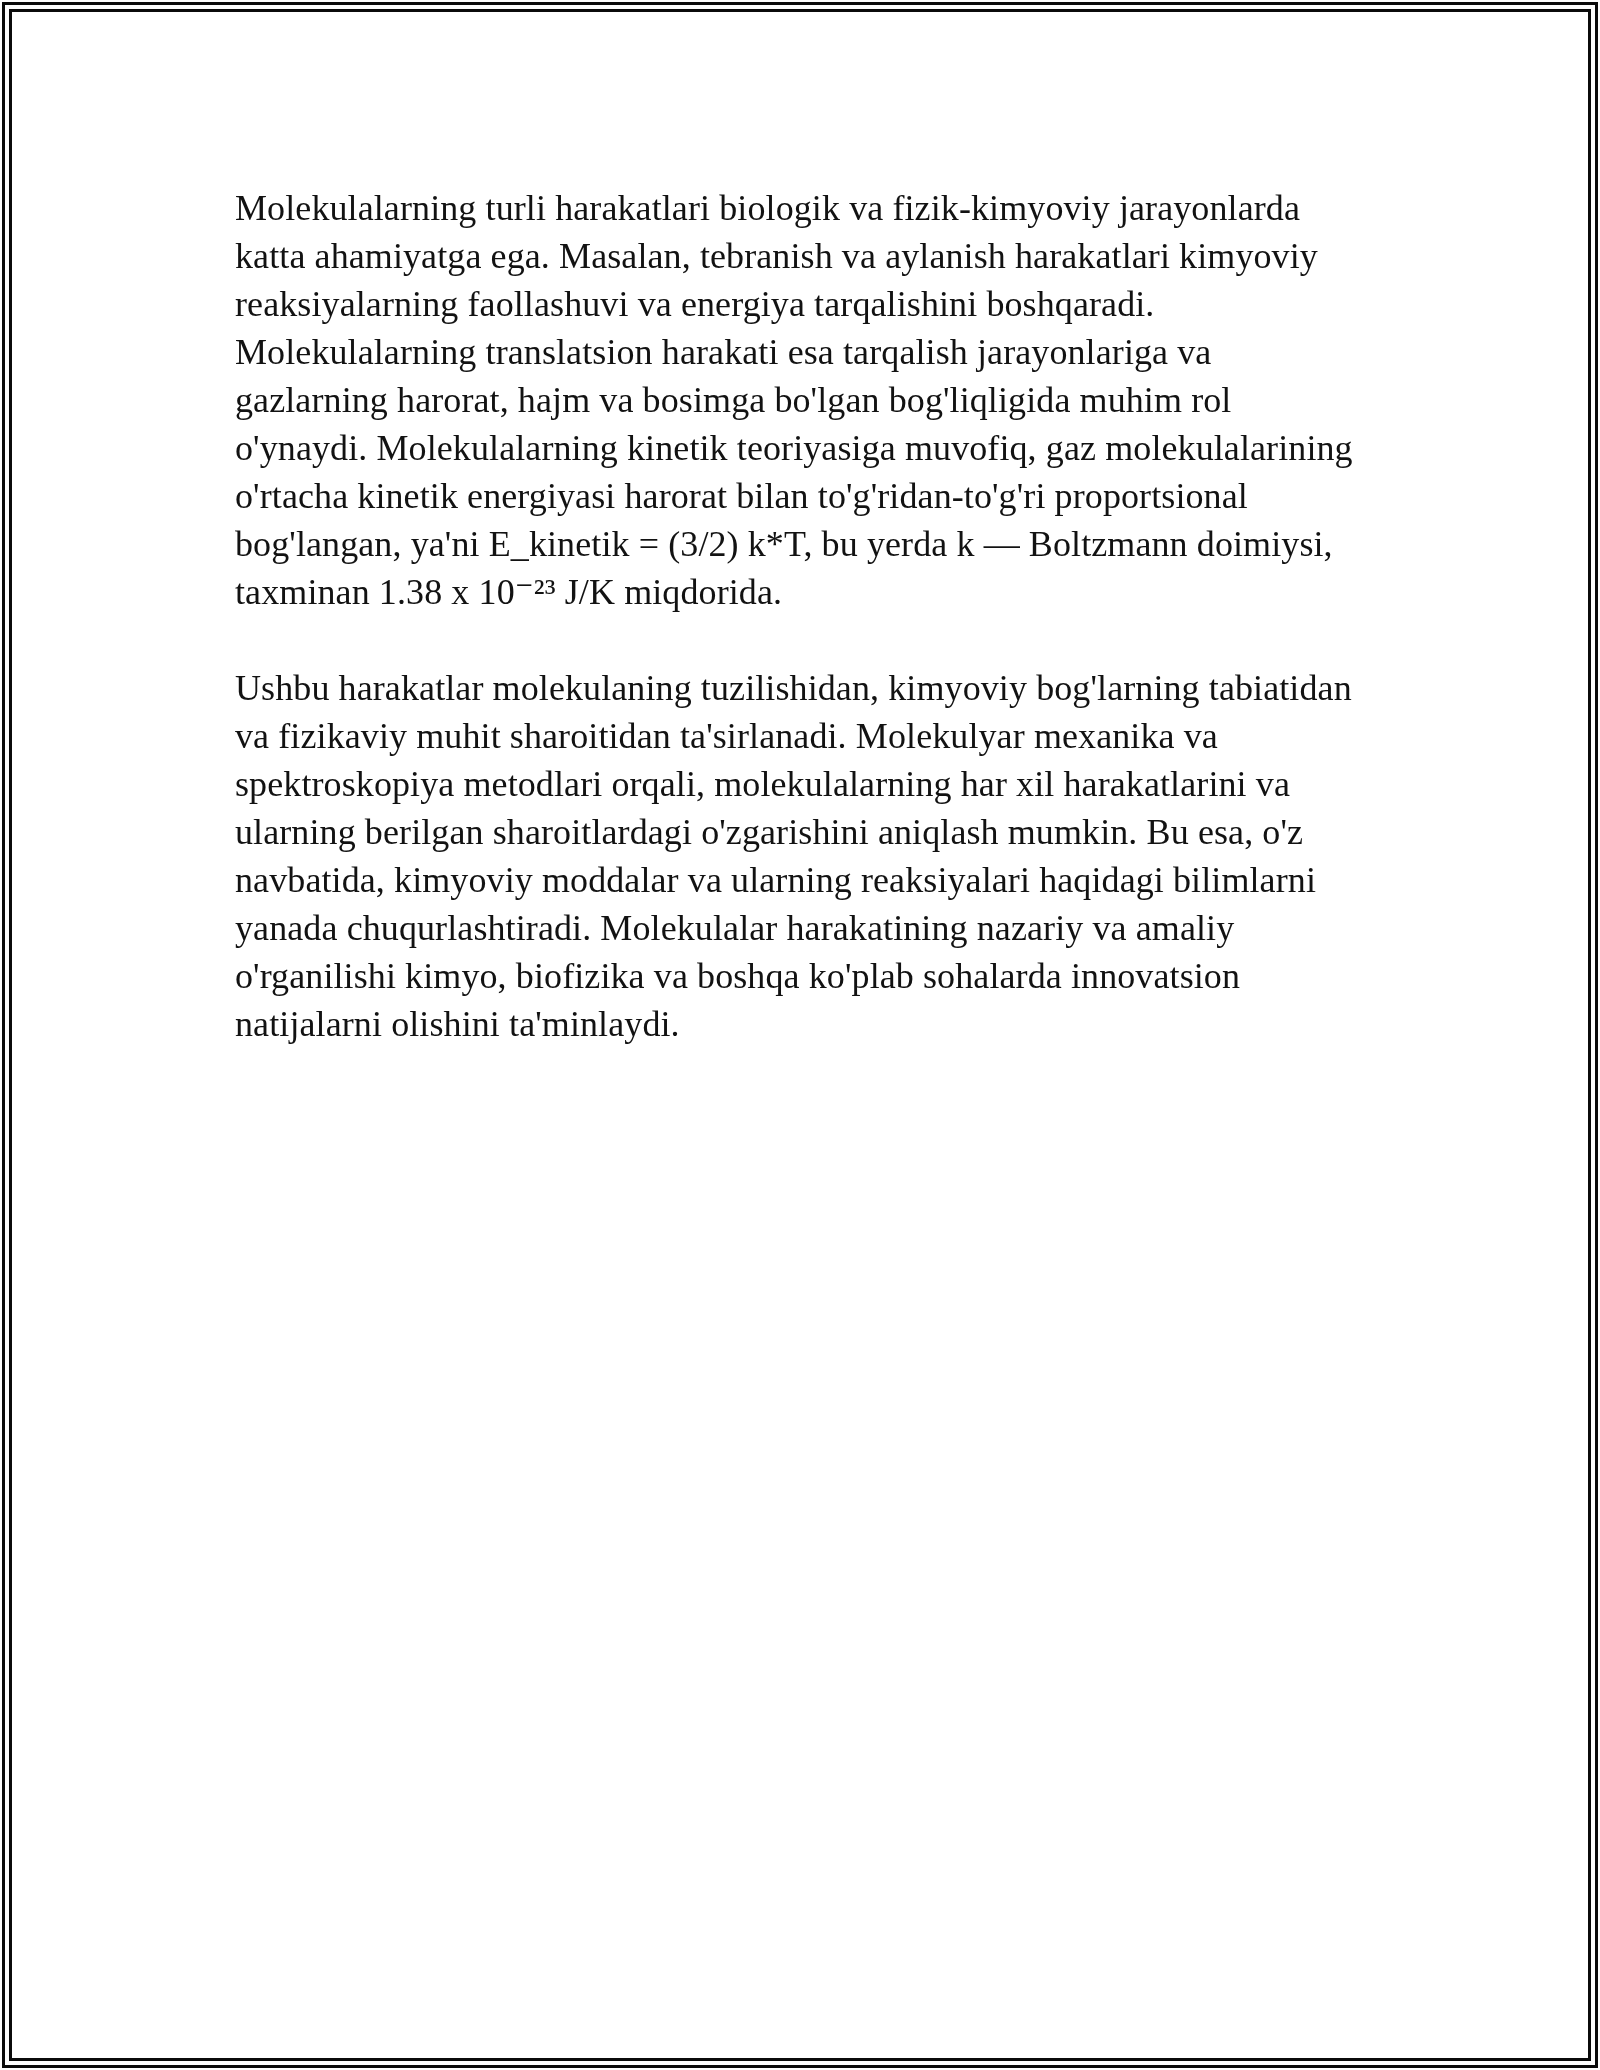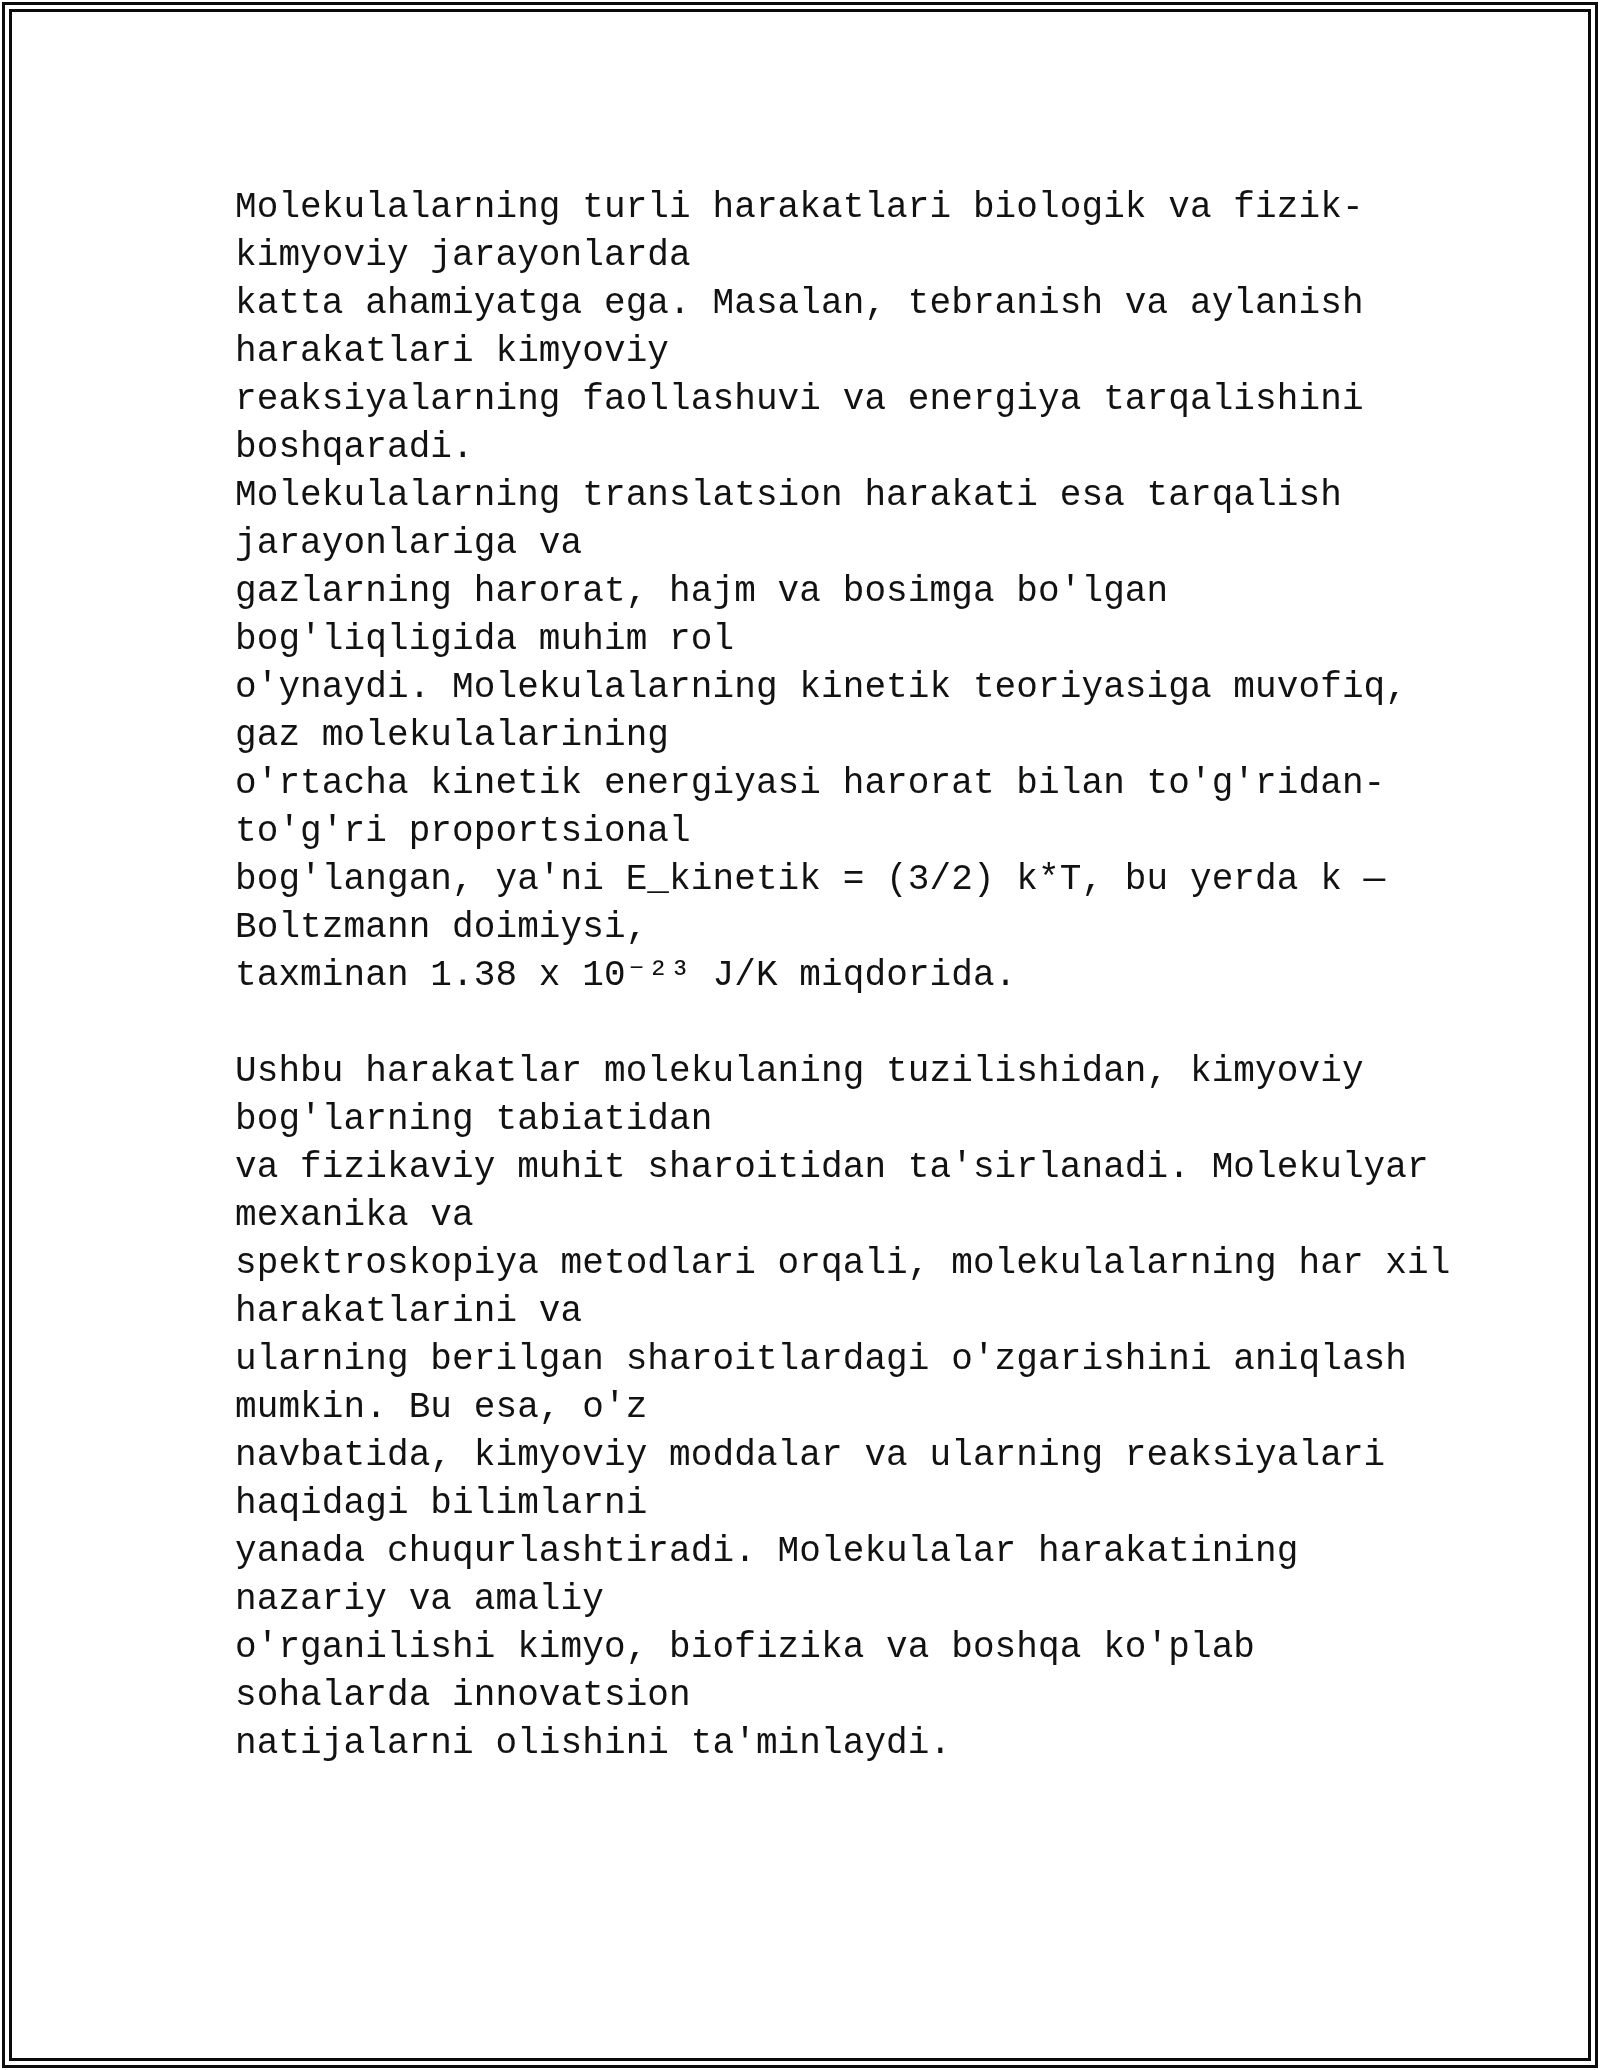--- a/index.html
+++ b/index.html
@@ -35,21 +35,20 @@
     padding: 172px 130px 0 223px;
     box-sizing: border-box;
   }
   .para {
     margin: 0 0 48px 0;
     font-size: 36px;
     line-height: 48px;
     color: #121212;
     white-space: pre-line;
     letter-spacing: 0.1px;
-    font-family: Liberation Mono, monospace;
   }
 </style>
 </head>
 <body>
 
 <div class="frame-outer">
   <div class="frame-inner">
     <div class="page-content">
       <p class="para">Molekulalarning turli harakatlari biologik va fizik-kimyoviy jarayonlarda
 katta ahamiyatga ega. Masalan, tebranish va aylanish harakatlari kimyoviy

